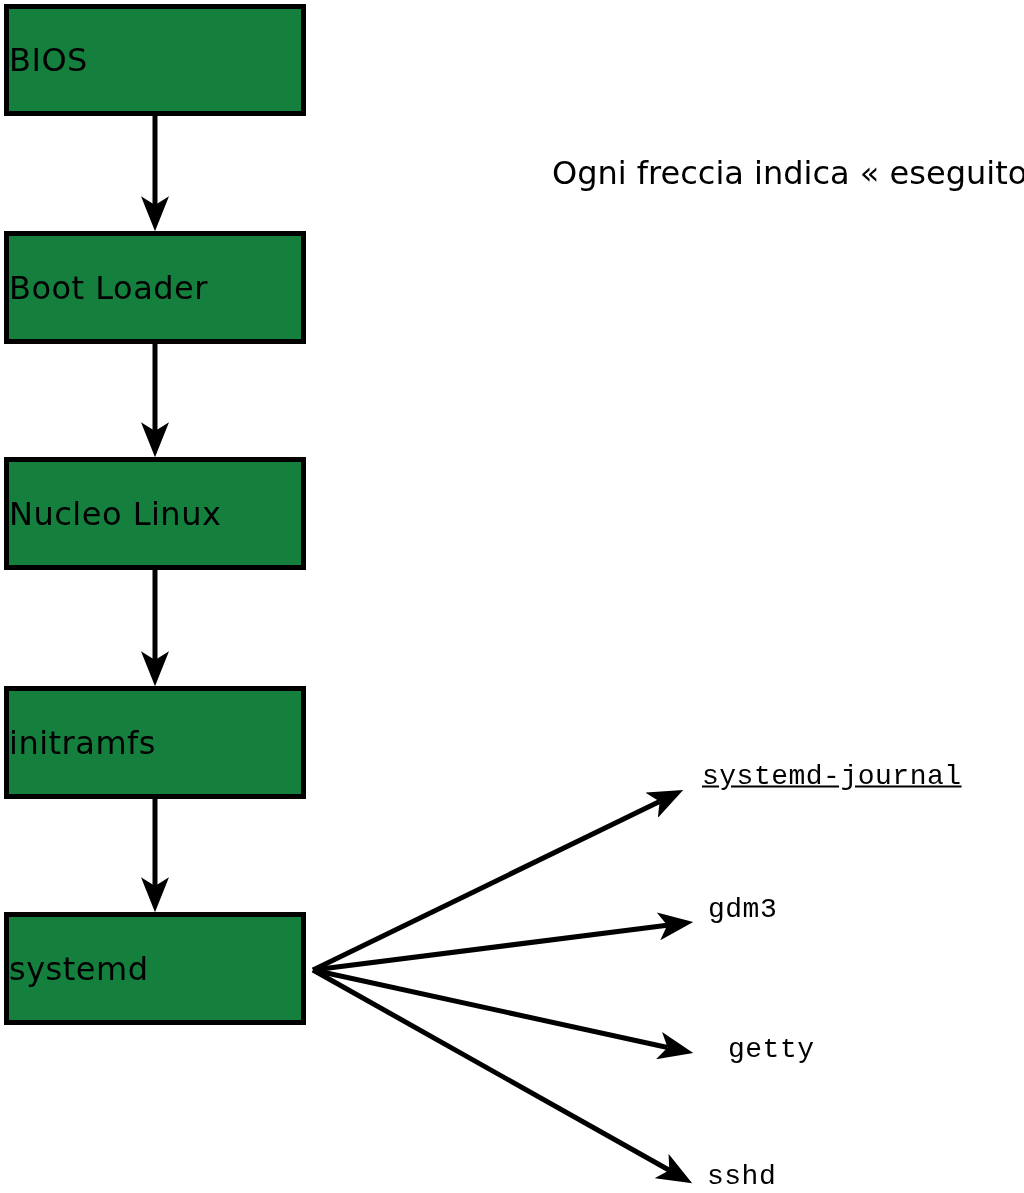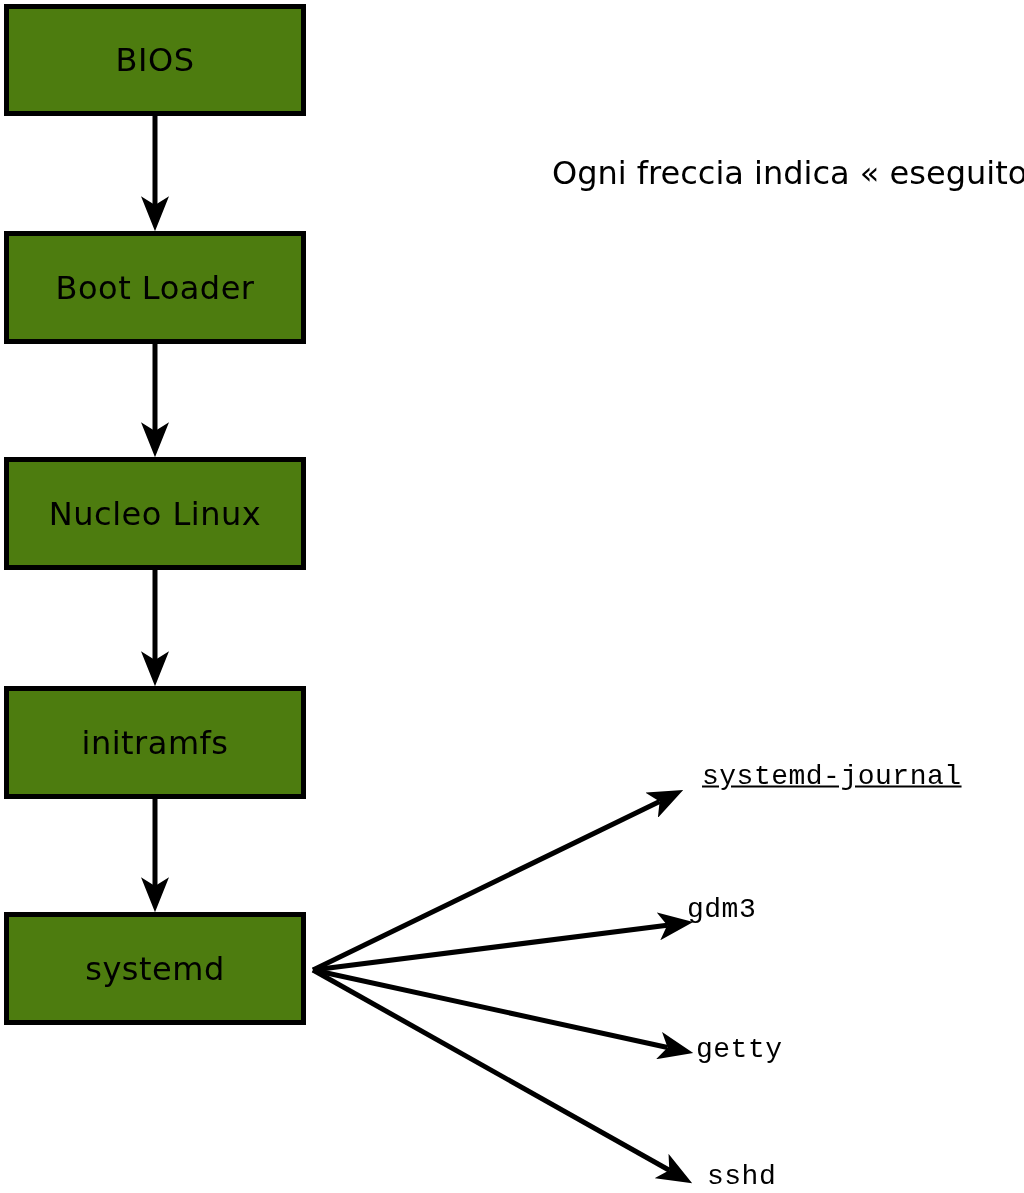--- a/index.html
+++ b/index.html
@@ -26,24 +26,23 @@
     stroke: #000000;
     stroke-width: 5;
   }
   .node {
     position: absolute;
     left: 4px;
     width: 302px;
     height: 113px;
     box-sizing: border-box;
     border: 5px solid #000000;
-    background: #4d7c0f;
+    background: #15803d;
     display: flex;
     align-items: center;
-    justify-content: center;
     font-size: 32px;
     letter-spacing: 0.5px;
   }
   .node-bios      { top: 4px; height: 112px; }
   .node-bootloader{ top: 231px; }
   .node-kernel    { top: 457px; }
   .node-initramfs { top: 686px; }
   .node-systemd   { top: 912px; }
   .caption {
     position: absolute;
@@ -54,22 +53,22 @@
   }
   .service-label {
     position: absolute;
     transform: translateY(-50%);
     font-family: "Liberation Mono", "DejaVu Sans Mono", monospace;
     font-size: 28px;
     letter-spacing: 0.5px;
     white-space: nowrap;
   }
   .svc-journal { left: 702px; top: 776px; text-decoration: underline; }
-  .svc-gdm3    { left: 687px; top: 909px; }
-  .svc-getty   { left: 696px; top: 1049px; }
+  .svc-gdm3    { left: 708px; top: 909px; }
+  .svc-getty   { left: 728px; top: 1049px; }
   .svc-sshd    { left: 707px; top: 1176px; text-align: center; }
 </style>
 </head>
 <body>
 
 <div class="canvas">
 
   <svg class="arrows" width="1024" height="1193" viewBox="0 0 1024 1193" aria-hidden="true">
     <defs>
       <marker id="ah" viewBox="0 0 10 8" refX="2.5" refY="4" markerWidth="7" markerHeight="5.6" orient="auto">

